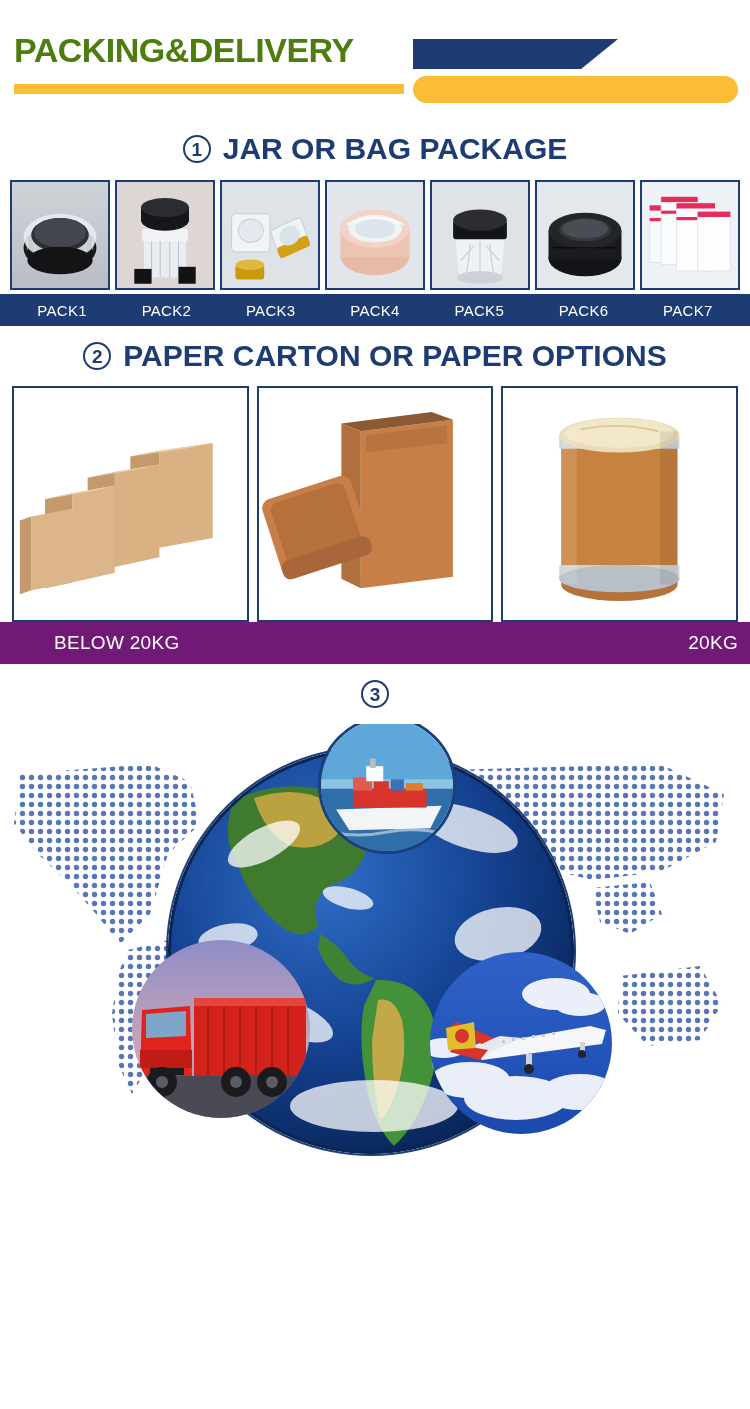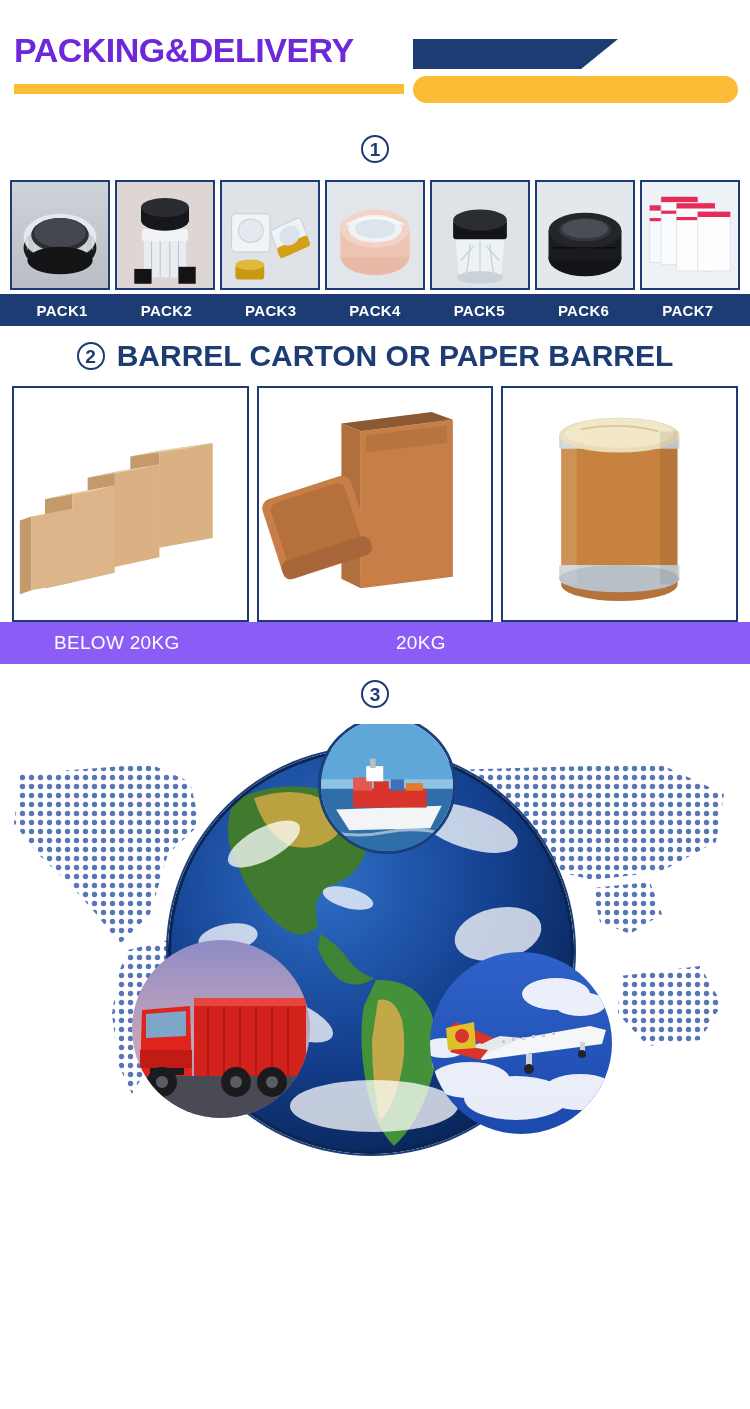--- a/index.html
+++ b/index.html
@@ -10,21 +10,21 @@
     background:#ffffff;
     font-family:"Liberation Sans","DejaVu Sans",sans-serif;
     overflow:hidden;position:relative;
   }
 
   
   .header{position:relative;width:750px;height:118px;}
   .header-title{
     position:absolute;left:14px;top:33px;
     font-size:34px;font-weight:bold;letter-spacing:-0.5px;
-    color:#6d28d9;line-height:1;white-space:nowrap;
+    color:#4d7c0f;line-height:1;white-space:nowrap;
   }
   .header-underline{
     position:absolute;left:14px;top:84px;width:390px;height:10px;
     background:#fbbc36;
   }
   .header-bar-blue{
     position:absolute;left:413px;top:39px;width:205px;height:30px;
     background:#1d3c73;
     clip-path:polygon(0 0,100% 0,82% 100%,0 100%);
   }
@@ -54,41 +54,41 @@
   .pack-row{
     position:relative;width:750px;height:114px;
     display:flex;gap:5px;padding:0 10px;
   }
   .pack-cell{
     flex:1;height:110px;border:2px solid #1d3c73;
     overflow:hidden;position:relative;background:#d9dde2;
   }
   .pack-bar{
     width:750px;height:32px;background:#1d3c73;
-    display:flex;padding:0 10px;align-items:center;font-weight:bold;
+    display:flex;padding:0 10px;align-items:center;
   }
   .pack-bar .pack-label{
     flex:1;text-align:center;color:#ffffff;font-size:15px;
     letter-spacing:.3px;
   }
 
   
   .carton-row{
     width:750px;height:236px;display:flex;gap:8px;padding:0 12px;
   }
   .carton-cell{
     flex:1;border:2px solid #1d3c73;background:#ffffff;
     position:relative;overflow:hidden;
   }
   .carton-bar{
-    width:750px;height:42px;background:#8b5cf6;
+    width:750px;height:42px;background:#701a75;
     display:flex;align-items:center;padding:0 12px;
   }
   .carton-bar .carton-label{
-    flex:1;text-align:left;color:#fff;font-size:19px;letter-spacing:.3px;
+    flex:1;text-align:right;color:#fff;font-size:19px;letter-spacing:.3px;
   }
   .carton-bar .carton-label.first{text-align:left;padding-left:42px;}
 
   
   .shipping{position:relative;width:750px;height:600px;overflow:hidden;}
   .dotmap{position:absolute;left:0;top:40px;width:750px;height:380px;opacity:.95;}
   .globe{
     position:absolute;left:168px;top:24px;width:406px;height:406px;
     border-radius:50%;overflow:hidden;
     box-shadow:0 0 0 2px #1b3f7a;
@@ -103,20 +103,21 @@
 
 <div class="header">
   <div class="header-title">PACKING&amp;DELIVERY</div>
   <div class="header-underline"></div>
   <div class="header-bar-blue"></div>
   <div class="header-bar-yellow"></div>
 </div>
 
 <div class="sec-heading" id="heading-1">
   <span class="sec-num">1</span>
+  <span>JAR OR BAG PACKAGE</span>
 </div>
 
 <div class="pack-row">
 
   <div class="pack-cell">
     <svg viewBox="0 0 100 100" preserveAspectRatio="none" style="width:100%;height:100%">
       <defs>
           <linearGradient id="bgA" x1="0" y1="0" x2="0" y2="1">
             <stop offset="0" stop-color="#cfd3d8"></stop>
             <stop offset="1" stop-color="#b9bec6"></stop>
@@ -242,21 +243,21 @@
   <div class="pack-label">PACK2</div>
   <div class="pack-label">PACK3</div>
   <div class="pack-label">PACK4</div>
   <div class="pack-label">PACK5</div>
   <div class="pack-label">PACK6</div>
   <div class="pack-label">PACK7</div>
 </div>
 
 <div class="sec-heading" id="heading-2">
   <span class="sec-num">2</span>
-  <span>BARREL CARTON OR PAPER BARREL</span>
+  <span>PAPER CARTON OR PAPER OPTIONS</span>
 </div>
 
 <div class="carton-row">
 
   <div class="carton-cell">
     <svg viewBox="0 0 240 230" preserveAspectRatio="xMidYMid meet" style="width:100%;height:100%">
       <rect width="240" height="230" fill="#ffffff"></rect>
       <g>
         <polygon points="150,60 205,52 205,150 150,160" fill="#d9b183"></polygon>
         <polygon points="120,66 150,60 150,160 120,168" fill="#c49a6c"></polygon>

